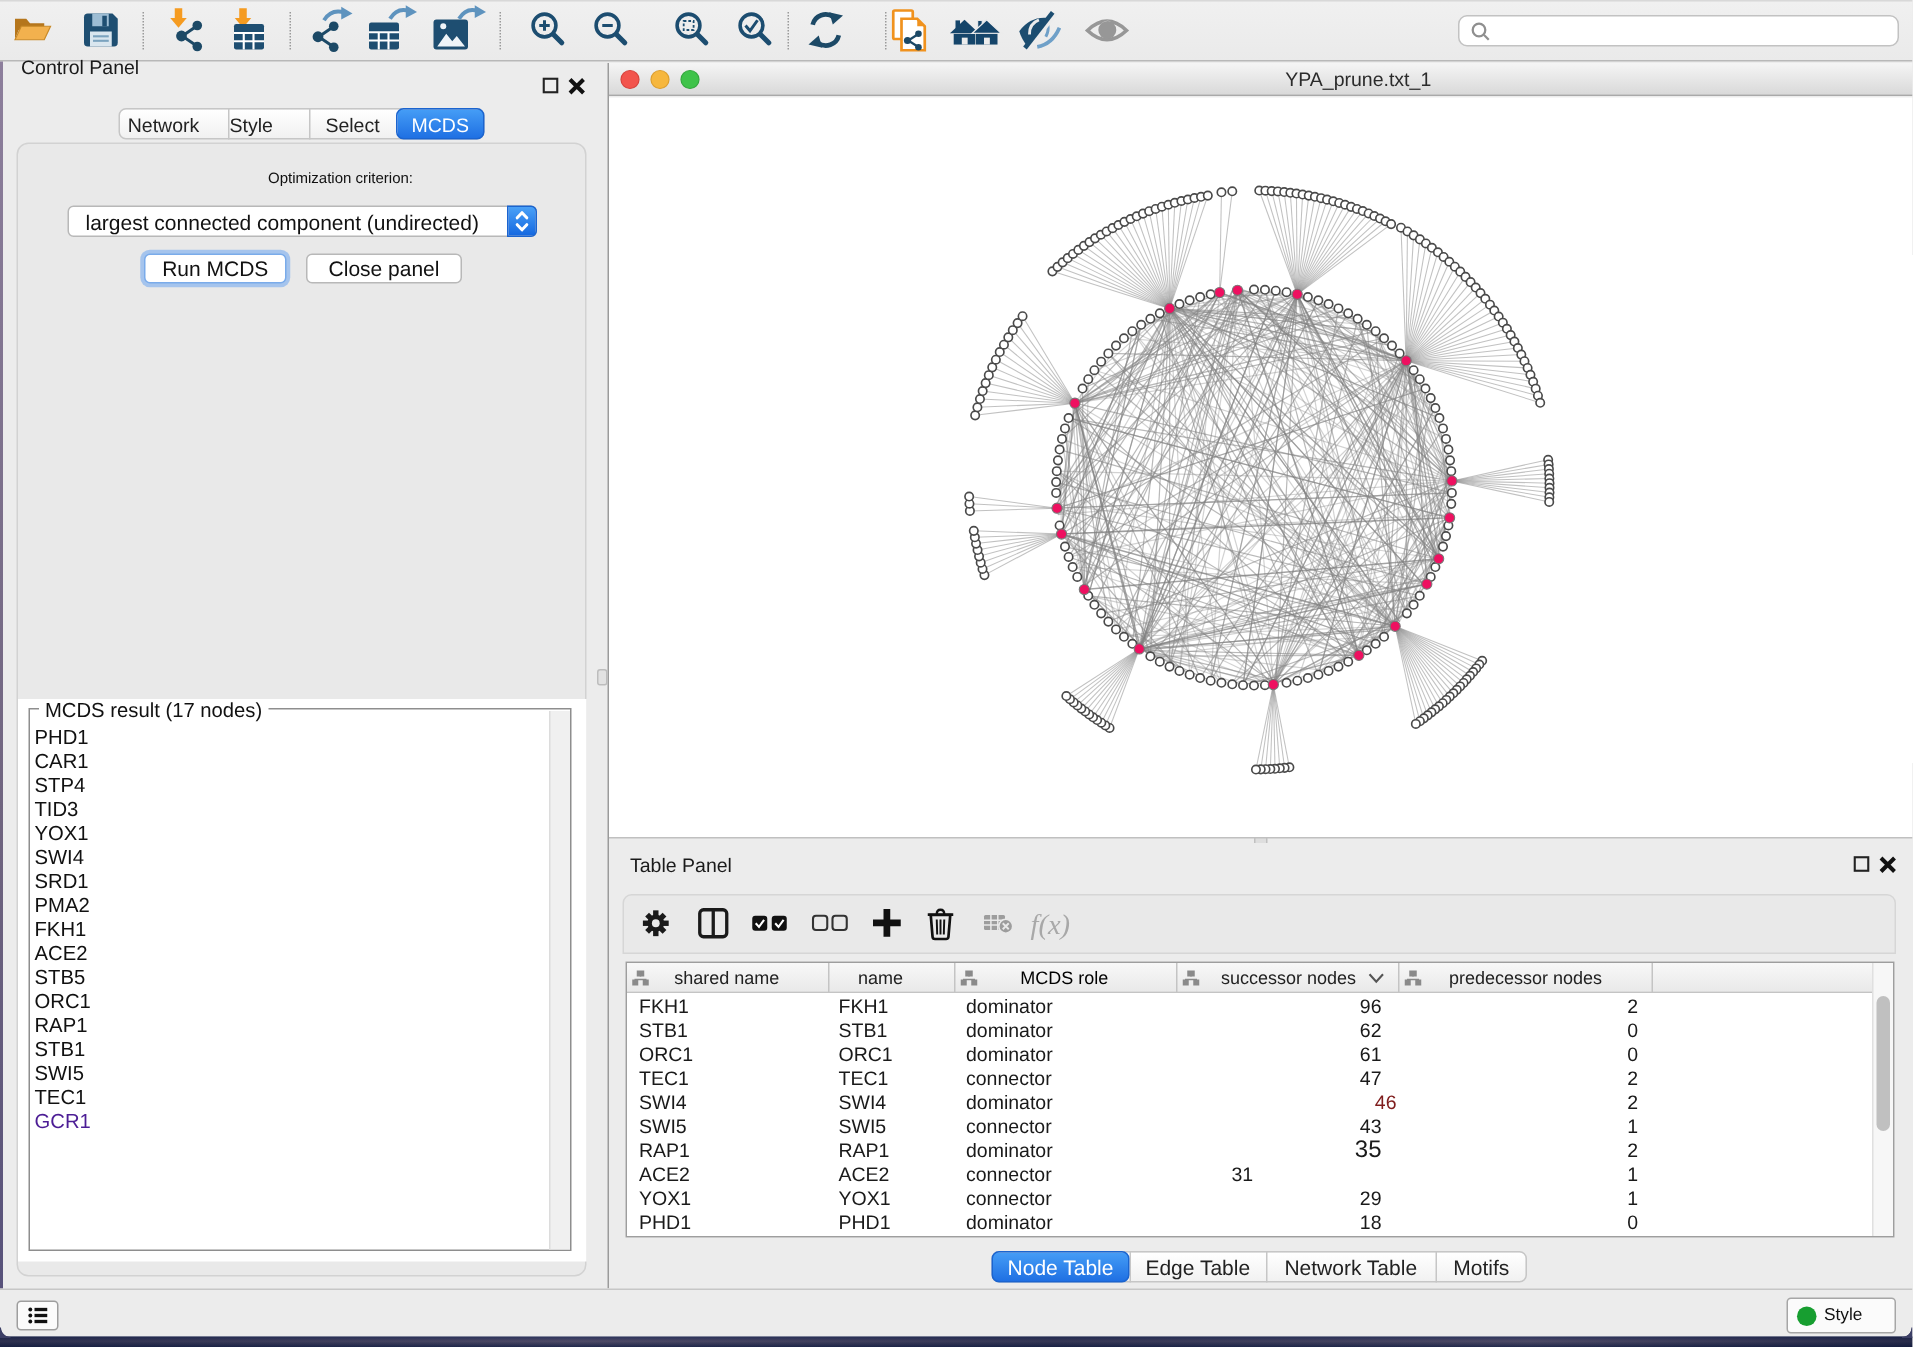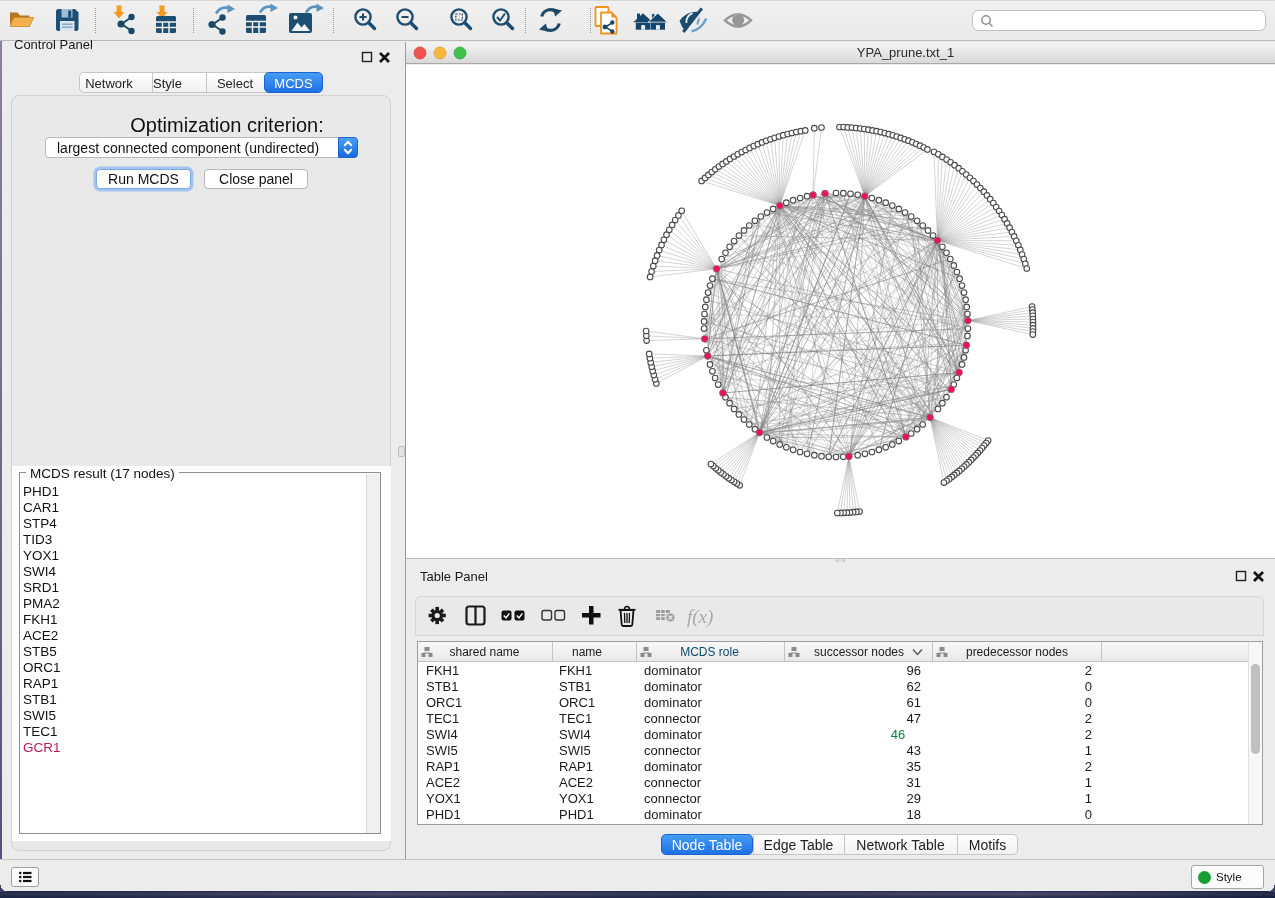--- a/index.html
+++ b/index.html
@@ -164,21 +164,21 @@
 
 <div class="abs" style="left:79px;top:72px;width:244px;height:21px;background:linear-gradient(#ffffff,#f1f1f1);border:1px solid #c6c6c6;border-radius:5px"></div>
 <div class="abs" style="left:152px;top:72px;width:1px;height:21px;background:#c6c6c6"></div>
 <div class="abs" style="left:206px;top:72px;width:1px;height:21px;background:#c6c6c6"></div>
 <div class="abs" style="left:264px;top:72px;width:59px;height:21px;background:linear-gradient(#459df6,#1f70e3);border:1px solid #1b64cf;border-radius:5px"></div>
 <div class="abs" style="left:79px;top:76px;width:60px;text-align:center;font-size:13px;color:#222">Network</div>
 <div class="abs" style="left:153px;top:76px;width:53px;text-align:left;font-size:13px;color:#222">Style</div>
 <div class="abs" style="left:206px;top:76px;width:58px;text-align:center;font-size:13px;color:#222">Select</div>
 <div class="abs" style="left:264px;top:76px;width:59px;text-align:center;font-size:13px;color:#fff">MCDS</div>
 
-<div class="abs" style="left:11px;top:114px;width:432px;text-align:center;font-size:20px;color:#111">Optimization criterion:</div>
+<div class="abs" style="left:11px;top:114px;width:432px;text-align:center;font-size:10px;color:#111">Optimization criterion:</div>
 <div class="abs" style="left:45px;top:137px;width:313px;height:21px;background:#fff;border:1px solid #b8b8b8;border-radius:4px"></div>
 <div class="abs" style="left:57px;top:140px;font-size:14px;color:#111">largest connected component (undirected)</div>
 <div class="abs" style="left:338px;top:137px;width:20px;height:21px;background:linear-gradient(#4aa1f7,#1568e0);border:1px solid #1b64cf;border-radius:0 4px 4px 0"></div>
 <svg class="abs" style="left:338px;top:137px" width="20" height="21">
     <path d="M6.8,8.2 L10,4.8 L13.2,8.2" stroke="#fff" stroke-width="2" fill="none" stroke-linecap="round" stroke-linejoin="round"></path>
     <path d="M6.8,12.8 L10,16.2 L13.2,12.8" stroke="#fff" stroke-width="2" fill="none" stroke-linecap="round" stroke-linejoin="round"></path>
   </svg>
 
 <div class="abs" style="left:96px;top:169px;width:95px;height:20px;background:#fff;border:1.5px solid #7aabea;border-radius:4px;box-shadow:0 0 0 2.5px rgba(110,165,240,0.55);font-size:14px;color:#111;text-align:center;line-height:18px">Run MCDS</div>
 <div class="abs" style="left:204px;top:169px;width:104px;height:20px;background:#fff;border:1px solid #b8b8b8;border-radius:4px;font-size:14px;color:#111;text-align:center;line-height:19px">Close panel</div>
@@ -196,21 +196,21 @@
 <div style="position:absolute;left:23px;top:580px;font-size:13.5px;color:#111">SRD1</div>
 <div style="position:absolute;left:23px;top:596px;font-size:13.5px;color:#111">PMA2</div>
 <div style="position:absolute;left:23px;top:612px;font-size:13.5px;color:#111">FKH1</div>
 <div style="position:absolute;left:23px;top:628px;font-size:13.5px;color:#111">ACE2</div>
 <div style="position:absolute;left:23px;top:644px;font-size:13.5px;color:#111">STB5</div>
 <div style="position:absolute;left:23px;top:660px;font-size:13.5px;color:#111">ORC1</div>
 <div style="position:absolute;left:23px;top:676px;font-size:13.5px;color:#111">RAP1</div>
 <div style="position:absolute;left:23px;top:692px;font-size:13.5px;color:#111">STB1</div>
 <div style="position:absolute;left:23px;top:708px;font-size:13.5px;color:#111">SWI5</div>
 <div style="position:absolute;left:23px;top:724px;font-size:13.5px;color:#111">TEC1</div>
-<div style="position:absolute;left:23px;top:740px;font-size:13.5px;color:#be185d">GCR1</div>
+<div style="position:absolute;left:23px;top:740px;font-size:13.5px;color:#4c1d95">GCR1</div>
 
 <div class="abs" style="left:405px;top:42px;width:1px;height:817px;background:#9b9b9b"></div>
 <div class="abs" style="left:398px;top:446px;width:7px;height:11px;background:#e2e2e2;border:1px solid #bdbdbd;border-radius:2px"></div>
 
 <div class="abs" style="left:406px;top:42px;width:869px;height:22px;background:linear-gradient(#f5f5f5,#d9d9d9);border-bottom:1px solid #a9a9a9"></div>
 <div class="abs" style="left:406px;top:42px;width:869px;text-align:center;font-size:13px;color:#2b2b2b;line-height:22px"><span style="margin-left:130px">YPA_prune.txt_1</span></div>
 <svg class="abs" style="left:406px;top:42px" width="80" height="22">
 <circle cx="14" cy="11" r="6" fill="#f2544d" stroke="#d7433d" stroke-width="0.8"></circle>
 <circle cx="34" cy="11" r="6" fill="#f6b73e" stroke="#dd9f2e" stroke-width="0.8"></circle>
 <circle cx="54" cy="11" r="6" fill="#3fc34a" stroke="#34a83e" stroke-width="0.8"></circle>
@@ -1132,21 +1132,21 @@
         <rect x="-2.5" y="-5" width="5" height="4"></rect>
         <rect x="-5.5" y="1" width="4" height="4"></rect>
         <rect x="1.5" y="1" width="4" height="4"></rect>
         <path d="M-3.5,3 v-2 h7 v2 M0,-1 v-2" stroke="#8a8a8a" fill="none"></path>
       </g>
     </g>
   <path d="M496,8.5 l4.5,5 4.5,-5" stroke="#555" stroke-width="1.4" fill="none"></path>
 </svg>
 <div class="abs" style="left:417px;top:645px;width:135px;text-align:center;font-size:12px;color:#222">shared name</div>
 <div class="abs" style="left:545px;top:645px;width:84px;text-align:center;font-size:12px;color:#222">name</div>
-<div class="abs" style="left:652px;top:645px;width:115px;text-align:center;font-size:12px;color:#0c4a6e">MCDS role</div>
+<div class="abs" style="left:652px;top:645px;width:115px;text-align:center;font-size:12px;color:#000000">MCDS role</div>
 <div class="abs" style="left:805px;top:645px;width:108px;text-align:center;font-size:12px;color:#222">successor nodes</div>
 <div class="abs" style="left:948px;top:645px;width:138px;text-align:center;font-size:12px;color:#222">predecessor nodes</div>
 <div style="position:absolute;left:426px;top:663px;width:126px;height:16px;font-size:13px;color:#1a1a1a;line-height:16px">FKH1</div>
 <div style="position:absolute;left:559px;top:663px;width:77px;height:16px;font-size:13px;color:#1a1a1a;line-height:16px">FKH1</div>
 <div style="position:absolute;left:644px;top:663px;width:140px;height:16px;font-size:13px;color:#1a1a1a;line-height:16px">dominator</div>
 <div style="position:absolute;left:821px;top:663px;width:100px;height:16px;font-size:13px;color:#1a1a1a;line-height:16px;text-align:right">96</div>
 <div style="position:absolute;left:992px;top:663px;width:100px;height:16px;font-size:13px;color:#1a1a1a;line-height:16px;text-align:right">2</div>
 <div style="position:absolute;left:426px;top:679px;width:126px;height:16px;font-size:13px;color:#1a1a1a;line-height:16px">STB1</div>
 <div style="position:absolute;left:559px;top:679px;width:77px;height:16px;font-size:13px;color:#1a1a1a;line-height:16px">STB1</div>
 <div style="position:absolute;left:644px;top:679px;width:140px;height:16px;font-size:13px;color:#1a1a1a;line-height:16px">dominator</div>
@@ -1158,36 +1158,36 @@
 <div style="position:absolute;left:821px;top:695px;width:100px;height:16px;font-size:13px;color:#1a1a1a;line-height:16px;text-align:right">61</div>
 <div style="position:absolute;left:992px;top:695px;width:100px;height:16px;font-size:13px;color:#1a1a1a;line-height:16px;text-align:right">0</div>
 <div style="position:absolute;left:426px;top:711px;width:126px;height:16px;font-size:13px;color:#1a1a1a;line-height:16px">TEC1</div>
 <div style="position:absolute;left:559px;top:711px;width:77px;height:16px;font-size:13px;color:#1a1a1a;line-height:16px">TEC1</div>
 <div style="position:absolute;left:644px;top:711px;width:140px;height:16px;font-size:13px;color:#1a1a1a;line-height:16px">connector</div>
 <div style="position:absolute;left:821px;top:711px;width:100px;height:16px;font-size:13px;color:#1a1a1a;line-height:16px;text-align:right">47</div>
 <div style="position:absolute;left:992px;top:711px;width:100px;height:16px;font-size:13px;color:#1a1a1a;line-height:16px;text-align:right">2</div>
 <div style="position:absolute;left:426px;top:727px;width:126px;height:16px;font-size:13px;color:#1a1a1a;line-height:16px">SWI4</div>
 <div style="position:absolute;left:559px;top:727px;width:77px;height:16px;font-size:13px;color:#1a1a1a;line-height:16px">SWI4</div>
 <div style="position:absolute;left:644px;top:727px;width:140px;height:16px;font-size:13px;color:#1a1a1a;line-height:16px">dominator</div>
-<div style="position:absolute;left:848px;top:727px;width:100px;height:16px;font-size:13px;color:#15803d;line-height:16px;text-align:center">46</div>
+<div style="position:absolute;left:831px;top:727px;width:100px;height:16px;font-size:13px;color:#7f1d1d;line-height:16px;text-align:right">46</div>
 <div style="position:absolute;left:992px;top:727px;width:100px;height:16px;font-size:13px;color:#1a1a1a;line-height:16px;text-align:right">2</div>
 <div style="position:absolute;left:426px;top:743px;width:126px;height:16px;font-size:13px;color:#1a1a1a;line-height:16px">SWI5</div>
 <div style="position:absolute;left:559px;top:743px;width:77px;height:16px;font-size:13px;color:#1a1a1a;line-height:16px">SWI5</div>
 <div style="position:absolute;left:644px;top:743px;width:140px;height:16px;font-size:13px;color:#1a1a1a;line-height:16px">connector</div>
 <div style="position:absolute;left:821px;top:743px;width:100px;height:16px;font-size:13px;color:#1a1a1a;line-height:16px;text-align:right">43</div>
 <div style="position:absolute;left:992px;top:743px;width:100px;height:16px;font-size:13px;color:#1a1a1a;line-height:16px;text-align:right">1</div>
 <div style="position:absolute;left:426px;top:759px;width:126px;height:16px;font-size:13px;color:#1a1a1a;line-height:16px">RAP1</div>
 <div style="position:absolute;left:559px;top:759px;width:77px;height:16px;font-size:13px;color:#1a1a1a;line-height:16px">RAP1</div>
 <div style="position:absolute;left:644px;top:759px;width:140px;height:16px;font-size:13px;color:#1a1a1a;line-height:16px">dominator</div>
-<div style="position:absolute;left:821px;top:759px;width:100px;height:16px;font-size:13px;color:#1a1a1a;line-height:16px;text-align:right">35</div>
+<div style="position:absolute;left:821px;top:759px;width:100px;height:16px;font-size:16px;color:#1a1a1a;line-height:16px;text-align:right">35</div>
 <div style="position:absolute;left:992px;top:759px;width:100px;height:16px;font-size:13px;color:#1a1a1a;line-height:16px;text-align:right">2</div>
 <div style="position:absolute;left:426px;top:775px;width:126px;height:16px;font-size:13px;color:#1a1a1a;line-height:16px">ACE2</div>
 <div style="position:absolute;left:559px;top:775px;width:77px;height:16px;font-size:13px;color:#1a1a1a;line-height:16px">ACE2</div>
 <div style="position:absolute;left:644px;top:775px;width:140px;height:16px;font-size:13px;color:#1a1a1a;line-height:16px">connector</div>
-<div style="position:absolute;left:821px;top:775px;width:100px;height:16px;font-size:13px;color:#1a1a1a;line-height:16px;text-align:right">31</div>
+<div style="position:absolute;left:821px;top:775px;width:100px;height:16px;font-size:13px;color:#1a1a1a;line-height:16px;text-align:left">31</div>
 <div style="position:absolute;left:992px;top:775px;width:100px;height:16px;font-size:13px;color:#1a1a1a;line-height:16px;text-align:right">1</div>
 <div style="position:absolute;left:426px;top:791px;width:126px;height:16px;font-size:13px;color:#1a1a1a;line-height:16px">YOX1</div>
 <div style="position:absolute;left:559px;top:791px;width:77px;height:16px;font-size:13px;color:#1a1a1a;line-height:16px">YOX1</div>
 <div style="position:absolute;left:644px;top:791px;width:140px;height:16px;font-size:13px;color:#1a1a1a;line-height:16px">connector</div>
 <div style="position:absolute;left:821px;top:791px;width:100px;height:16px;font-size:13px;color:#1a1a1a;line-height:16px;text-align:right">29</div>
 <div style="position:absolute;left:992px;top:791px;width:100px;height:16px;font-size:13px;color:#1a1a1a;line-height:16px;text-align:right">1</div>
 <div style="position:absolute;left:426px;top:807px;width:126px;height:16px;font-size:13px;color:#1a1a1a;line-height:16px">PHD1</div>
 <div style="position:absolute;left:559px;top:807px;width:77px;height:16px;font-size:13px;color:#1a1a1a;line-height:16px">PHD1</div>
 <div style="position:absolute;left:644px;top:807px;width:140px;height:16px;font-size:13px;color:#1a1a1a;line-height:16px">dominator</div>
 <div style="position:absolute;left:821px;top:807px;width:100px;height:16px;font-size:13px;color:#1a1a1a;line-height:16px;text-align:right">18</div>

